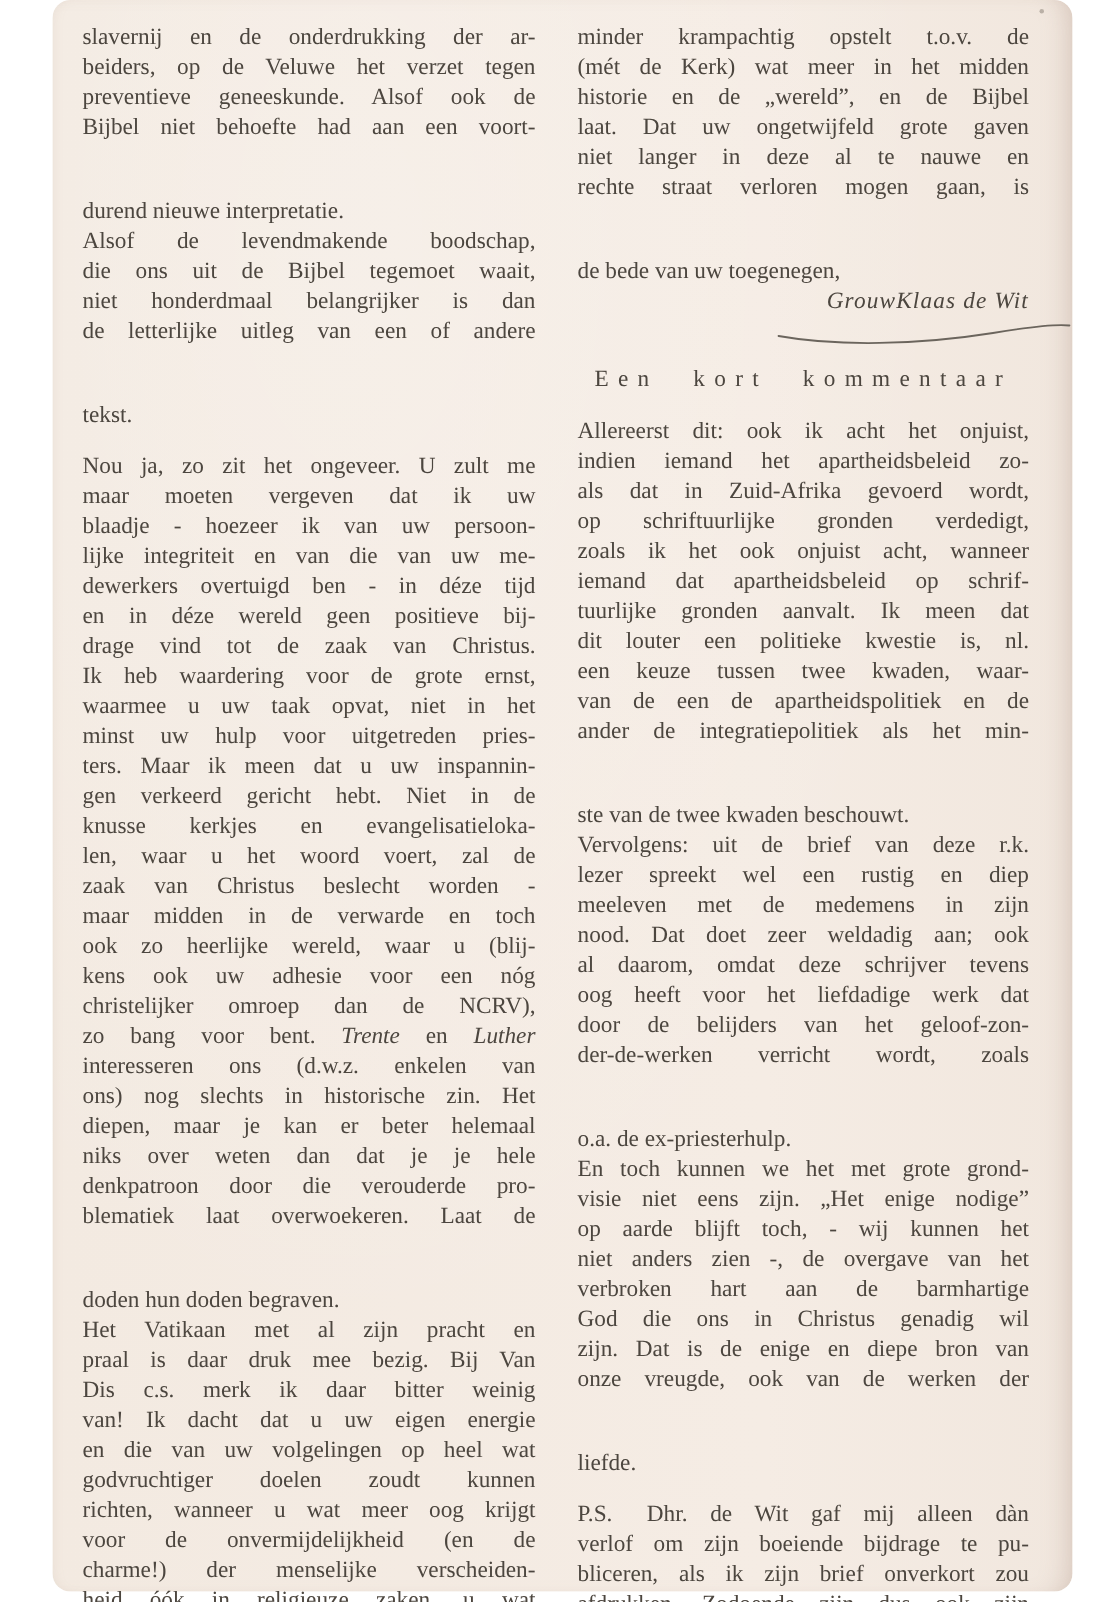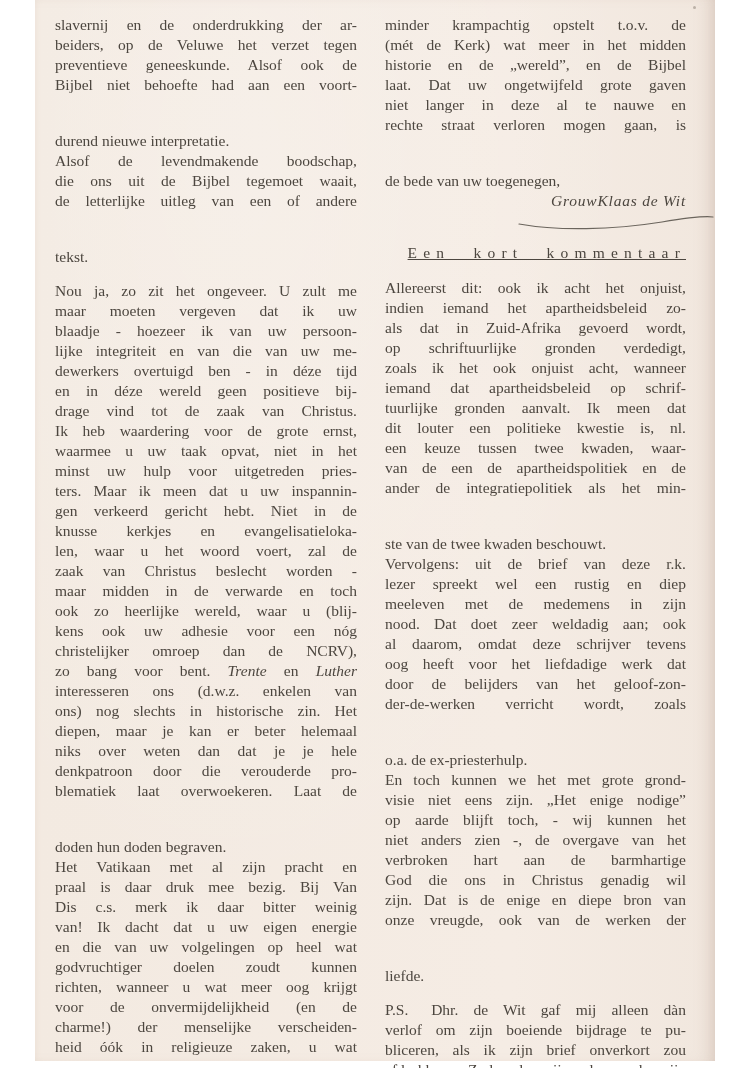--- a/index.html
+++ b/index.html
@@ -42,51 +42,51 @@
   .it{font-style:italic;}
   .signature{
     display:flex;justify-content:flex-end;
     font-style:italic;letter-spacing:.05em;
   }
   .flourish{
     text-align:right;height:22px;margin:1px -30px 0 0;
   }
   .flourish svg{display:inline-block;vertical-align:top;}
   .heading{
-    text-align:right;
+    text-align:center;
     letter-spacing:.40em;
     word-spacing:.85em;
     margin:9px 0 15px 0;
     white-space:nowrap;
-    text-decoration:underline;
   }
   .pagenum{
     text-align:right;
     padding-right:28px;
     margin-top:3px;
   }
 </style>
 </head>
 <body style="background: rgb(255, 255, 255);">
 
-<div class="paper" style="background-color: rgb(244, 235, 226); color: rgb(76, 70, 63);">
+<div class="paper" style="background-color: rgb(244, 235, 226); color: rgb(76, 70, 63); border-radius: 12px;">
   <div class="speck" style="left:658px;top:6px;"></div>
   <div class="cols">
 
     <div class="col col-left">
         <div class="para">
           <div class="line">slavernij en de onderdrukking der ar-</div>
           <div class="line">beiders, op de Veluwe het verzet tegen</div>
           <div class="line">preventieve geneeskunde. Alsof ook de</div>
           <div class="line">Bijbel niet behoefte had aan een voort-</div>
           <div class="line last">durend nieuwe interpretatie.</div>
         </div>
         <div class="para">
           <div class="line">Alsof de levendmakende boodschap,</div>
           <div class="line">die ons uit de Bijbel tegemoet waait,</div>
+          <div class="line">niet honderdmaal belangrijker is dan</div>
           <div class="line">de letterlijke uitleg van een of andere</div>
           <div class="line last">tekst.</div>
         </div>
         <div class="para gap">
           <div class="line">Nou ja, zo zit het ongeveer. U zult me</div>
           <div class="line">maar moeten vergeven dat ik uw</div>
           <div class="line">blaadje - hoezeer ik van uw persoon-</div>
           <div class="line">lijke integriteit en van die van uw me-</div>
           <div class="line">dewerkers overtuigd ben - in déze tijd</div>
           <div class="line">en in déze wereld geen positieve bij-</div>

